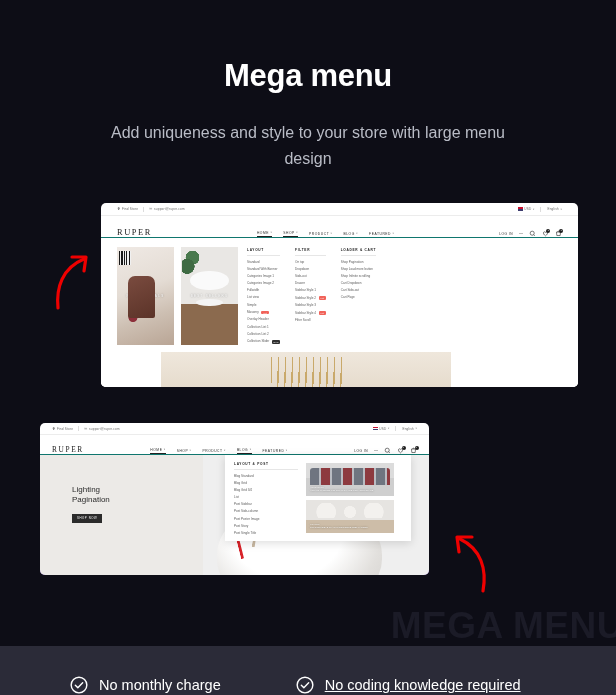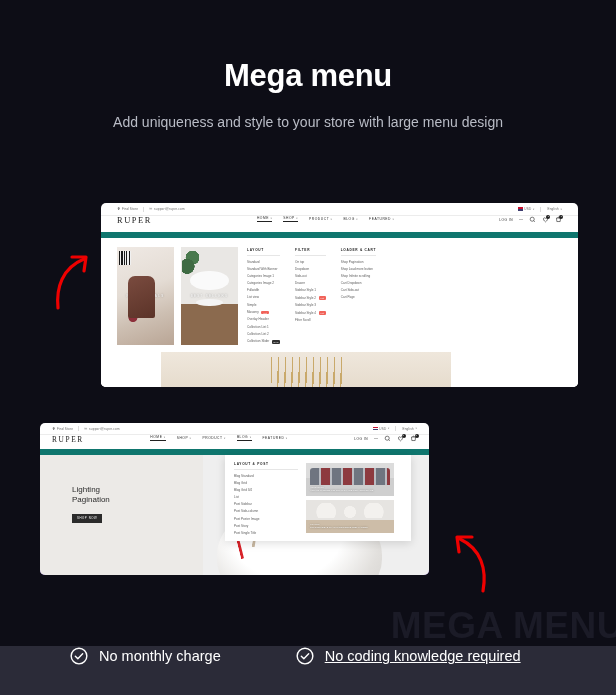--- a/index.html
+++ b/index.html
@@ -11,22 +11,22 @@
   }
   .page { position: relative; width: 616px; height: 695px; background: #0d0d16; }
 
   
   .heading-wrap { padding-top: 58px; text-align: center; }
   .title {
     font-size: 31px; font-weight: bold; color: #ffffff;
     letter-spacing: -0.3px;
   }
   .subtitle {
-    margin: 17px auto 0; width: 430px;
-    font-size: 14px; line-height: 1.62; color: #b9bcc6;
+    margin: 26px auto 0; width: 430px;
+    font-size: 16px; line-height: 1.62; color: #b9bcc6;
   }
 
   
   .watermark {
     position: absolute; right: -8px; bottom: 48px;
     font-size: 37px; font-weight: bold; letter-spacing: 0.5px;
     color: #1b1b27; white-space: nowrap; user-select: none;
   }
 
   
@@ -41,22 +41,22 @@
   }
   .mock-2 .topbar { height: 12px; padding: 0 12px; }
   .tb-left { display: flex; align-items: center; gap: 5px; }
   .tb-right { margin-left: auto; display: flex; align-items: center; gap: 6px; }
   .tb-item { display: flex; align-items: center; gap: 1.5px; white-space: nowrap; }
   .tb-sep { width: 1px; height: 5px; background: #dcdcdc; }
   .flagbox { width: 5px; height: 3.4px; background: linear-gradient(#c8102e 40%, #fff 40% 60%, #3c3b6e 60%); display:inline-block; }
   .mini-ico { width: 3.4px; height: 3.4px; display: inline-block; color: #6a6a6a; }
 
   .navbar {
-    display: flex; align-items: flex-start; height: 22px;
-    padding: 0 16px; border-bottom: 6px solid #0f766e; background: #fff;
+    display: flex; align-items: flex-end; height: 22px;
+    padding: 0 16px; border-bottom: 1px solid #0f766e; background: #fff;
   }
   .mock-2 .navbar { height: 20px; padding: 0 12px; }
   .brand {
     font-family: "Liberation Serif", serif; font-weight: normal;
     font-size: 8.4px; letter-spacing: 1.6px; color: #1c1c1c;
   }
   .mock-2 .brand { font-size: 7.4px; }
   .nav-links { display: flex; gap: 11px; margin: 0 auto; }
   .nav-link {
     font-size: 3.3px; letter-spacing: .55px; color: #2a2a2a;
@@ -198,21 +198,21 @@
   .thumb-meta { font-size: 2px; opacity: .85; margin-bottom: .6px; }
 
   
   .arrow { position: absolute; }
   .arrow-1 { left: 52px; top: 248px; width: 46px; height: 62px; }
   .arrow-2 { left: 443px; top: 527px; width: 50px; height: 66px; }
 
   
   .footer {
     position: absolute; left: 0; bottom: 0; width: 616px; height: 49px;
-    background: #2b2b38; display: flex; align-items: flex-start;
+    background: #2b2b38; display: flex; align-items: flex-end;
   }
   .feat {
     display: flex; align-items: center; gap: 10px; color: #ffffff; font-size: 14.5px;
   }
   .feat-1 { margin-left: 69px; }
   .feat-2 { margin-left: 74px; text-decoration: underline; }
   .check { width: 20px; height: 20px; flex: 0 0 20px; }
   .check svg { width: 100%; height: 100%; display: block; }
 </style>
 </head>

